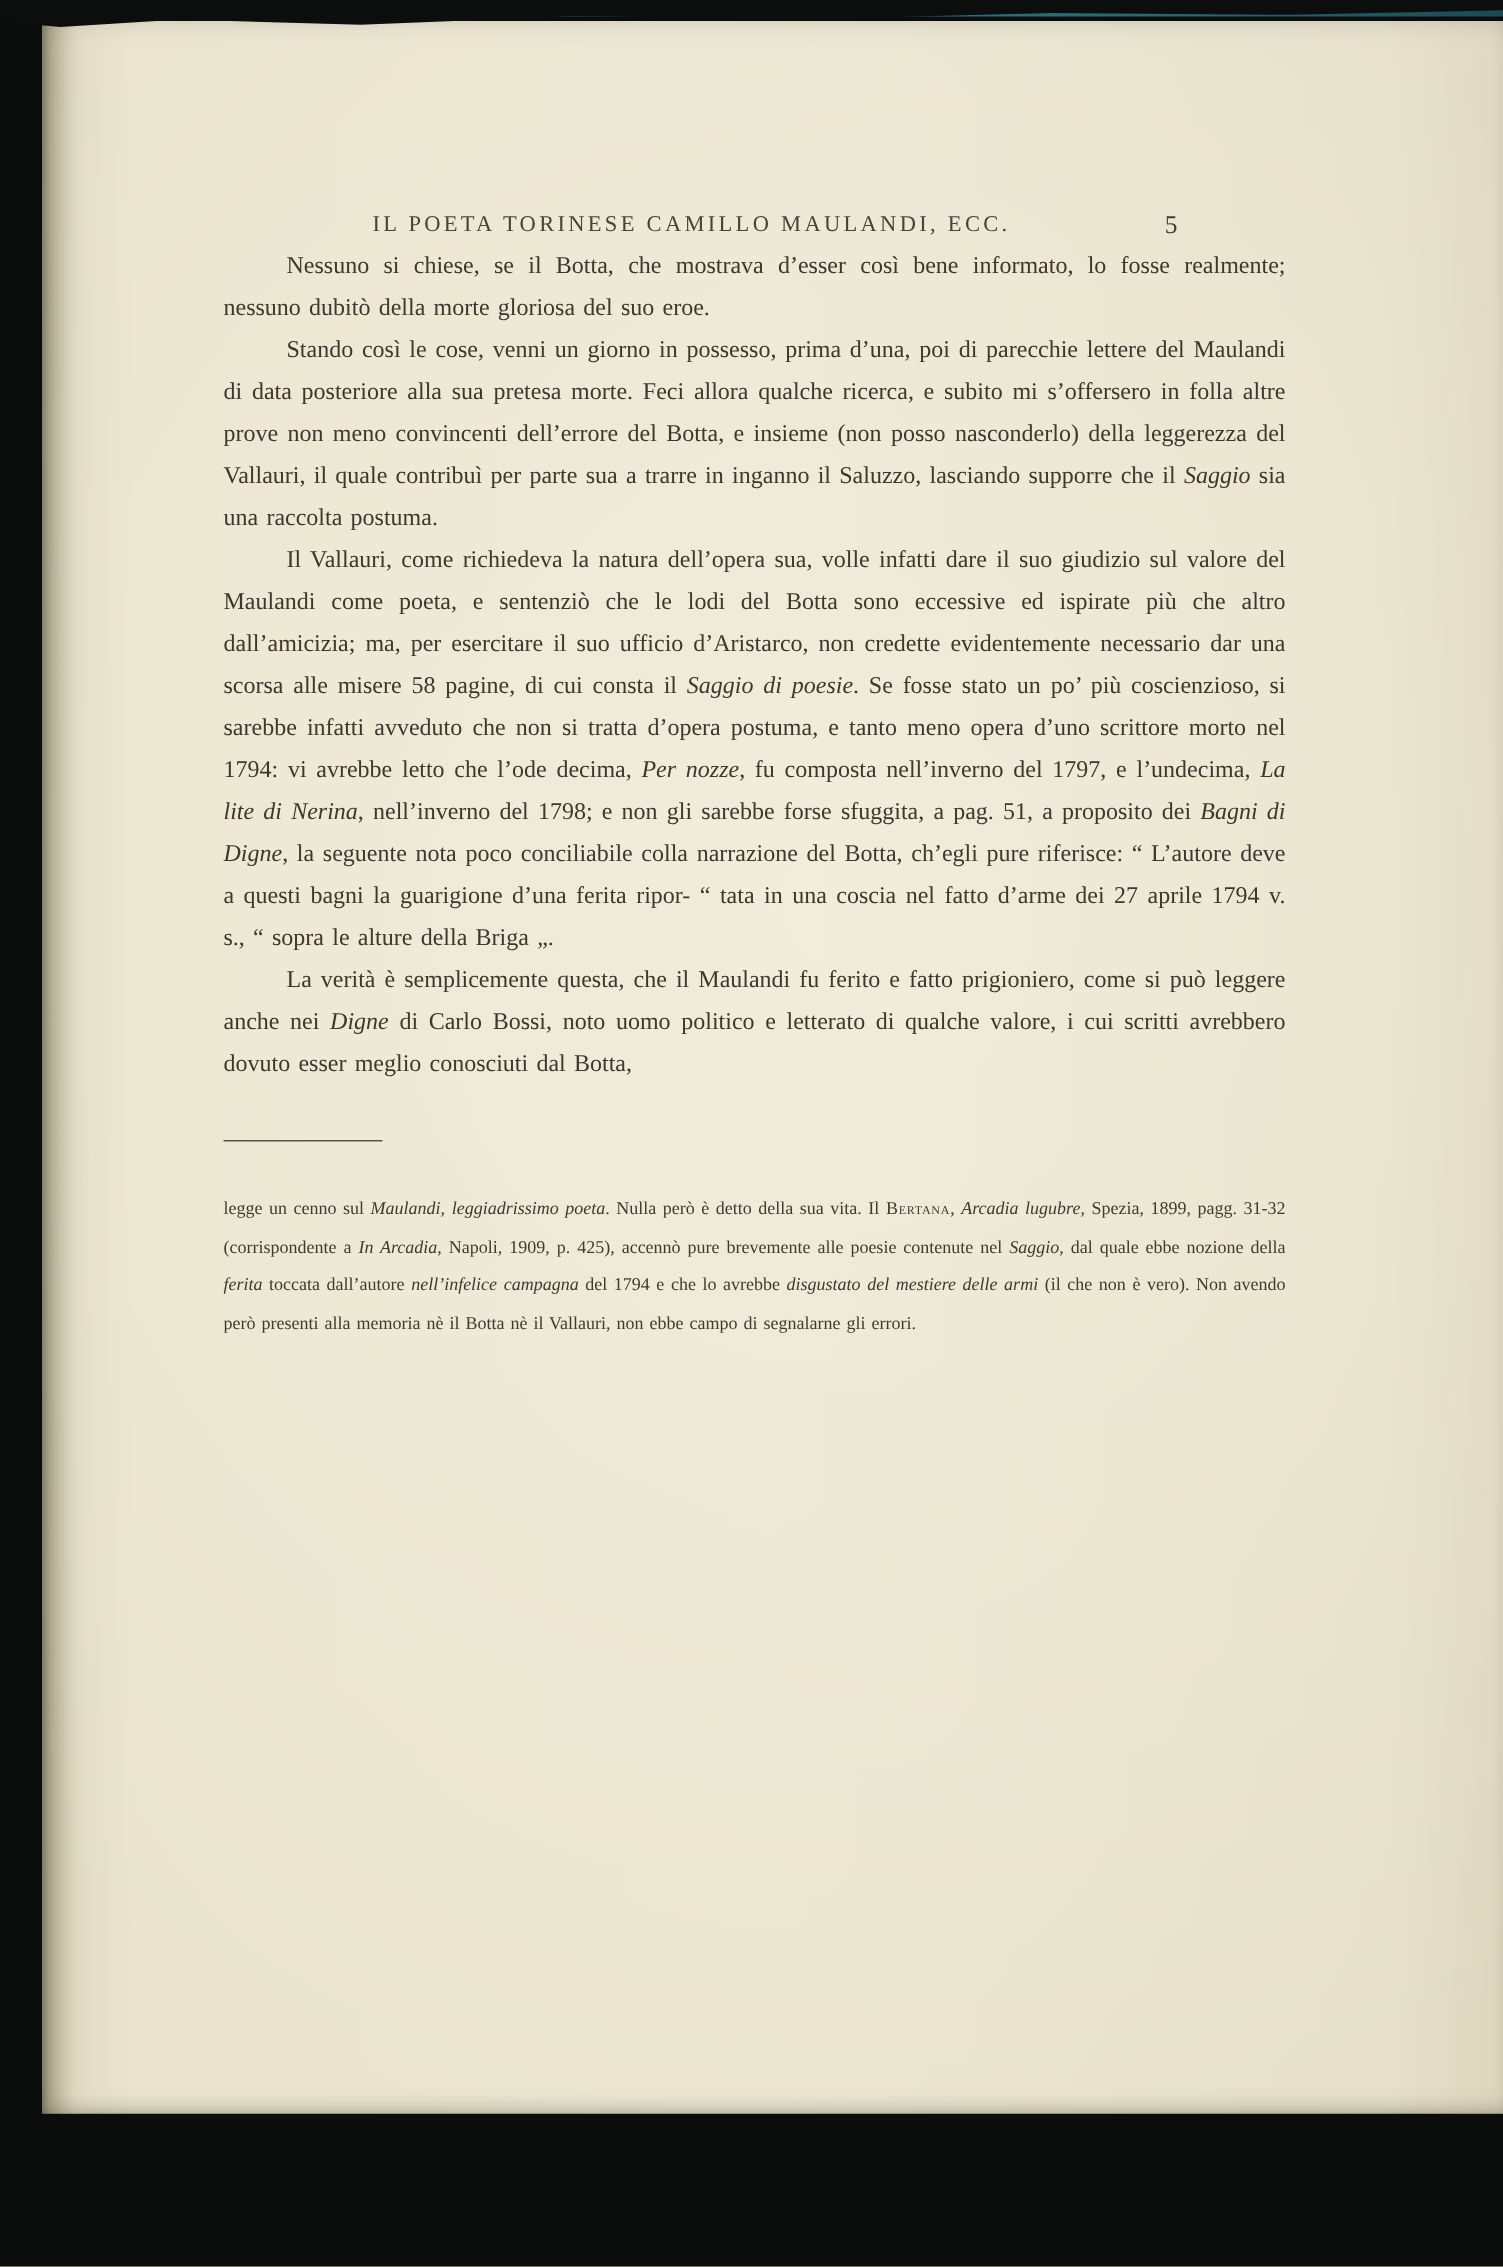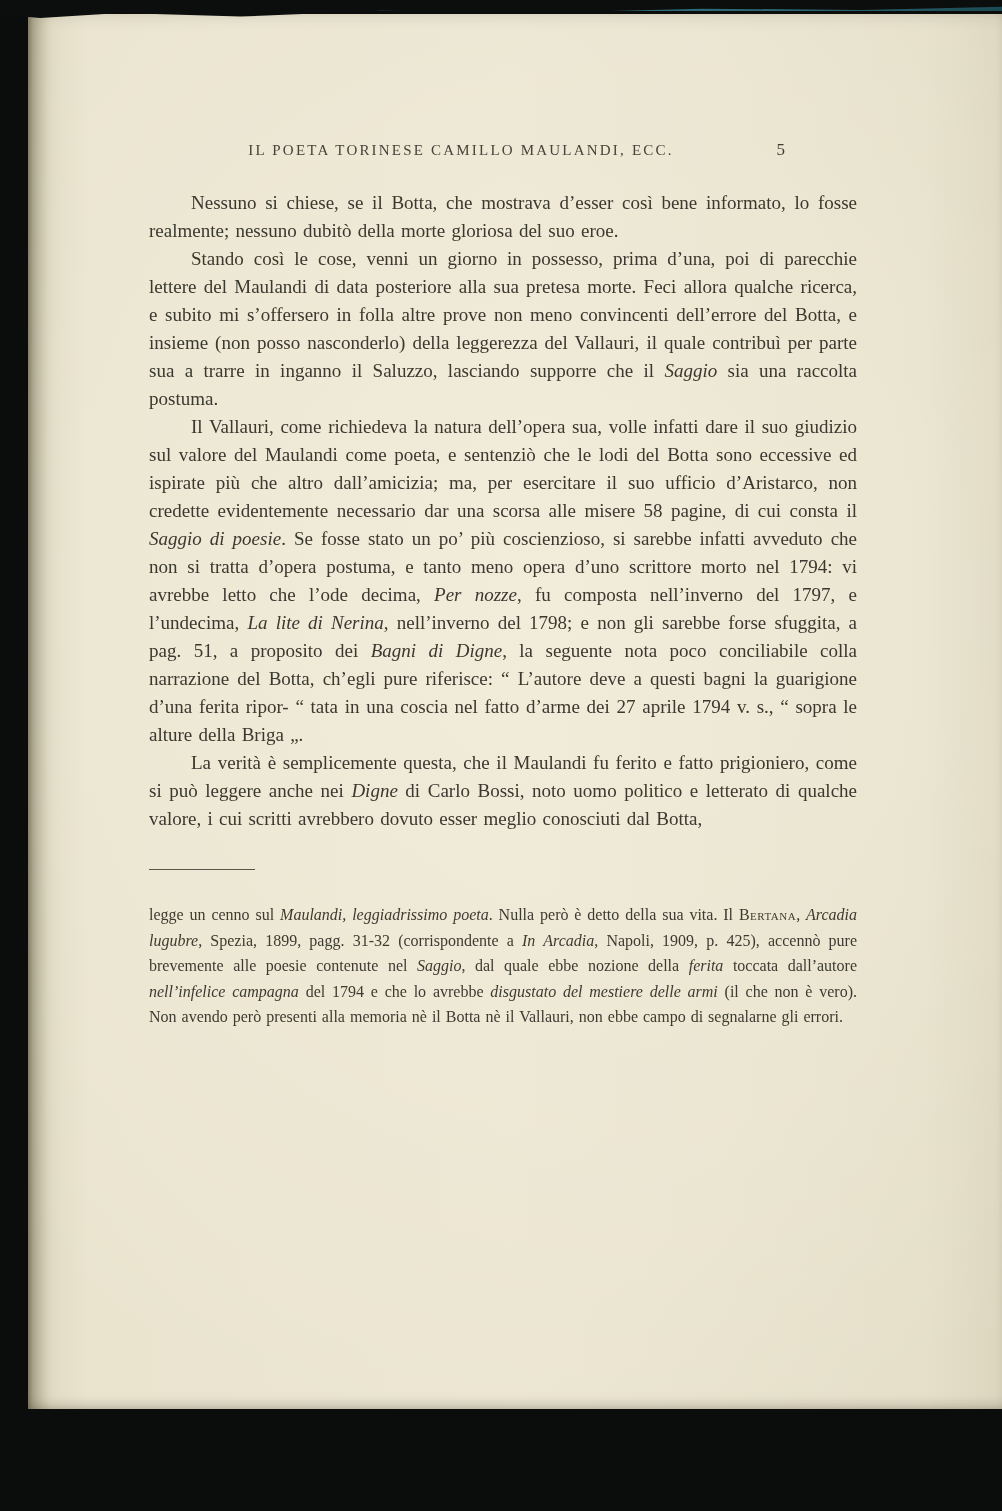--- a/index.html
+++ b/index.html
@@ -65,41 +65,40 @@
     white-space: nowrap;
   }
   .page-number {
     position: absolute;
     right: 72px;
     top: -2px;
     font-size: 17px;
     color: #3e3c32;
   }
   .body-text {
-    margin-top: 25px;
-    font-size: 19px;
+    font-size: 16px;
     line-height: 28px;
     text-align: justify;
     word-spacing: 1.5px;
   }
   .body-text p {
     margin: 0;
     text-indent: 42px;
   }
   .it { font-style: italic; }
   .sc { font-variant: small-caps; letter-spacing: 0.5px; }
   .footnote-separator {
     margin-top: 36px;
     width: 106px;
     border-top: 1.5px solid #57544a;
     height: 0;
   }
   .footnote {
     margin: 32px 0 0 0;
-    font-size: 16px;
+    font-size: 12px;
     line-height: 25.5px;
     text-align: justify;
     word-spacing: 1px;
     color: #3d3b31;
   }
 </style>
 </head>
 <body>
 
 <div class="canvas">

